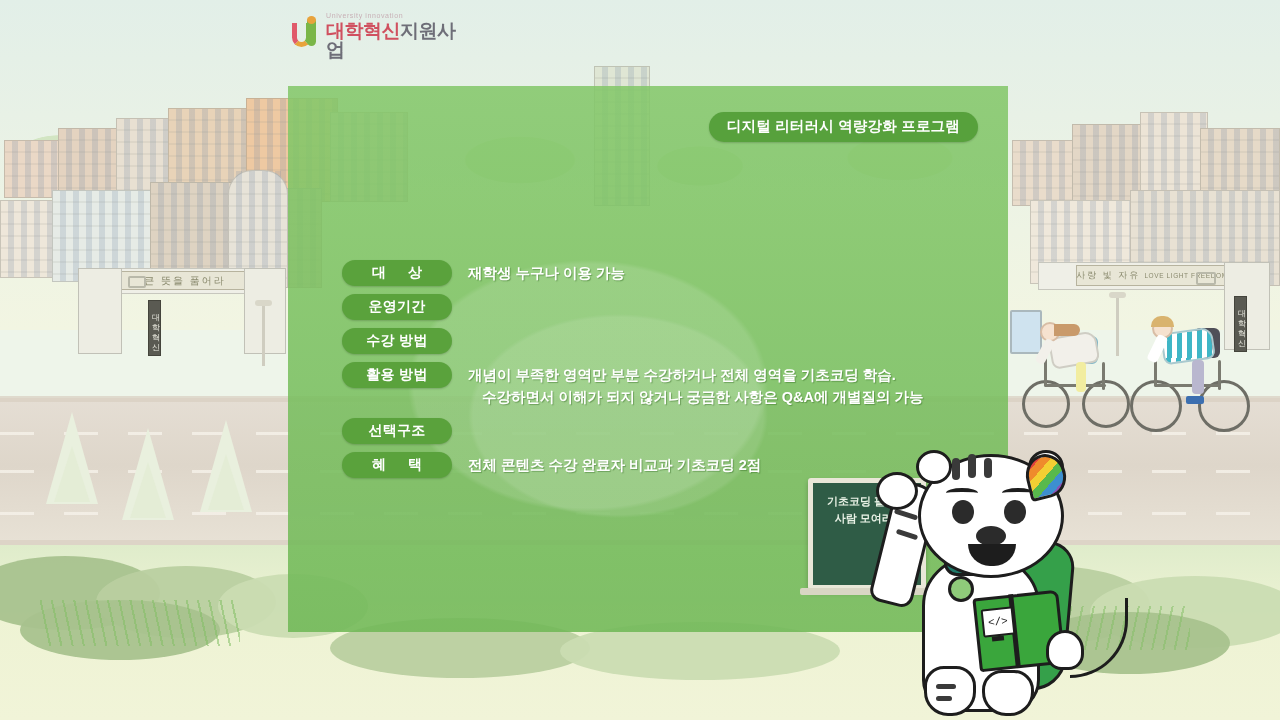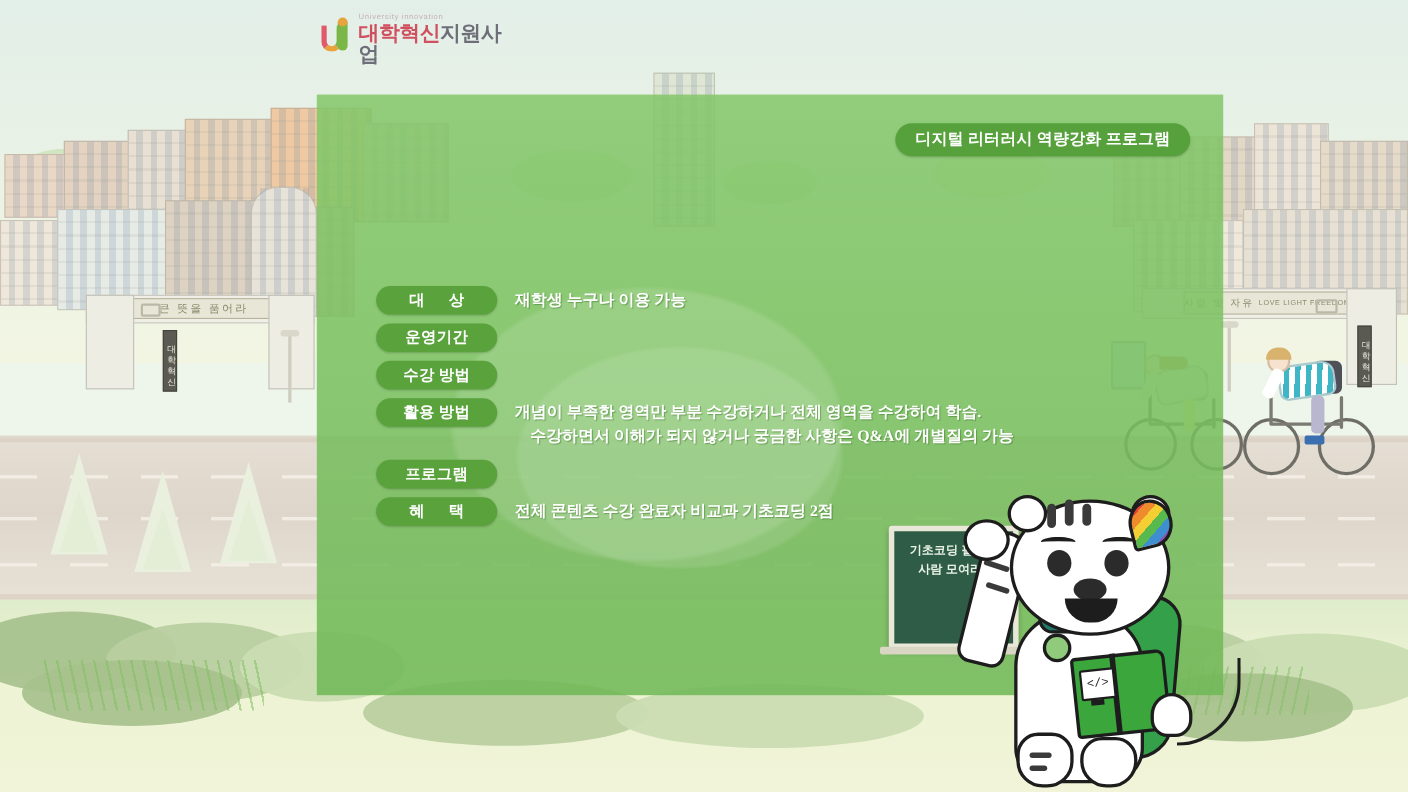--- a/index.html
+++ b/index.html
@@ -110,24 +110,23 @@
   .rleg{position:absolute;border-radius:4px;transform-origin:top center;}
   .rarm{position:absolute;border-radius:4px;transform-origin:top center;}
   .pack{position:absolute;border-radius:6px;}
 
   
   .lamp{position:absolute;width:3px;background:#cfcdc0;}
   .lamp::before{content:"";position:absolute;left:-7px;top:0;width:17px;height:6px;border-radius:3px;background:#d9d7c9;}
 
   
   .panel {
-    position:absolute; left:288px; top:86px; width:824px; height:546px;
+    position:absolute; left:288px; top:86px; width:720px; height:546px;
     background:rgba(124,196,96,.86);
     overflow:hidden;
-    font-family:Liberation Serif, serif;
   }
   .panel .ghost {
     position:absolute; inset:0;
     background:
       radial-gradient(ellipse 300px 210px at 300px 300px,rgba(255,255,255,.12) 0 58%,transparent 60%),
       radial-gradient(ellipse 250px 170px at 330px 330px,rgba(255,255,255,.10) 0 58%,transparent 60%),
       linear-gradient(180deg,rgba(255,255,255,.05),rgba(40,110,30,.12));
     pointer-events:none;
   }
 
@@ -395,27 +394,27 @@
       <div class="pill" data-interactable="false">운영기간</div>
     </div>
 
     <div class="row" data-interactable="false">
       <div class="pill" data-interactable="false">수강 방법</div>
     </div>
 
     <div class="row tall" data-interactable="false">
       <div class="pill" data-interactable="false">활용 방법</div>
       <div class="val" data-interactable="false">
-        <span data-interactable="false">개념이 부족한 영역만 부분 수강하거나 전체 영역을 수강하여 학습.</span>
+        <span data-interactable="false">개념이 부족한 영역만 부분 수강하거나 전체 영역을 기초코딩 학습.</span>
         <span class="l2" data-interactable="false">수강하면서 이해가 되지 않거나 궁금한 사항은 Q&amp;A에 개별질의 가능</span>
       </div>
     </div>
 
     <div class="row" data-interactable="false">
-      <div class="pill" data-interactable="false">프로그램</div>
+      <div class="pill" data-interactable="false">선택구조</div>
     </div>
 
     <div class="row" data-interactable="false">
       <div class="pill spaced" data-interactable="false">
         <span data-interactable="false">혜</span>
           <span class="gap" data-interactable="false"></span>
           <span data-interactable="false">택</span>
       </div>
       <div class="val" data-interactable="false">전체 콘텐츠 수강 완료자 비교과 기초코딩 2점</div>
     </div>

